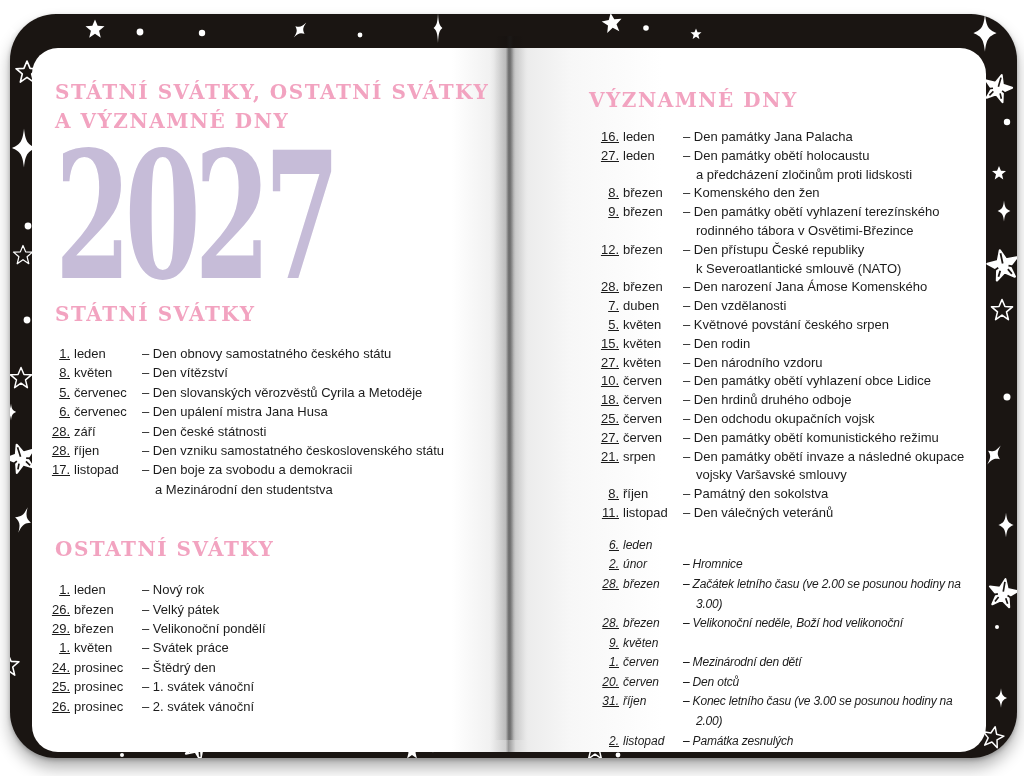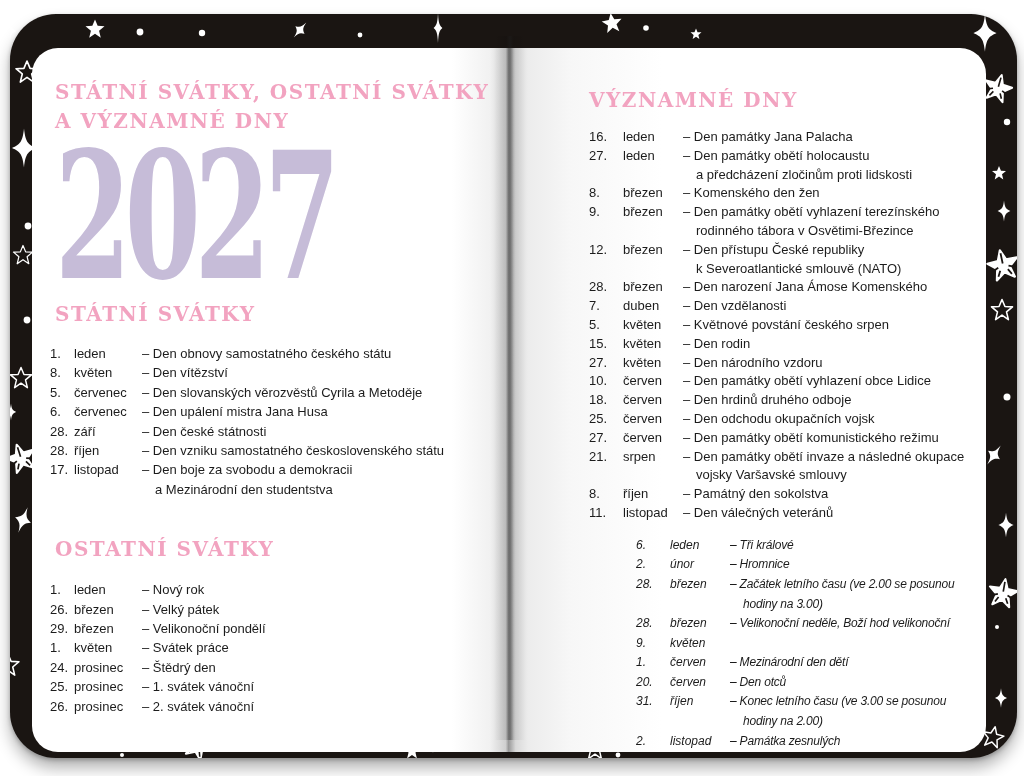--- a/index.html
+++ b/index.html
@@ -47,32 +47,32 @@
   .year{
     font-family:"DejaVu Serif",serif;font-weight:700;color:var(--lavender);
     font-size:176px;line-height:138px;letter-spacing:-10px;
     transform:scaleX(0.62);transform-origin:0 50%;
     margin-top:16px;margin-bottom:14px;white-space:nowrap;
   }
   
   .hlist{font-size:13px;line-height:19.4px;}
   .row{display:flex;align-items:flex-start;}
   .date{flex:0 0 92px;white-space:nowrap;}
-  .num{display:inline-block;width:20px;}
+  .num{display:inline-block;width:20px;text-align:right;text-decoration:underline;}
   .month{margin-left:4px;}
   .desc{flex:1;white-space:pre-line;padding-left:13px;text-indent:-13px;}
   .list-l{margin-left:-5px;margin-top:17px;}
   .list-l2{margin-left:-5px;margin-top:18px;}
   .gap-l{margin-top:36px;}
   
   .list-r{margin-top:15px;line-height:18.8px;font-size:13px;}
   .list-r .row{padding-left:80px;}
   .list-r .date{flex:0 0 94px;}
   .list-r .num{width:30px;}
-  .list-ri{margin-top:13px;line-height:19.6px;font-size:12px;font-style:italic;margin-left:47px;}
+  .list-ri{margin-top:13px;line-height:19.6px;font-size:12px;font-style:italic;}
   .list-ri .desc{letter-spacing:-0.2px;}
   .head-r{margin-left:80px;}
 </style>
 </head>
 <body>
 
 <div class="stage">
 
   <div class="cover">
     <svg width="1007" height="744" viewBox="0 0 1007 744">
@@ -322,21 +322,20 @@
           <div class="row">
             <span class="date"><span class="num">11.</span><span class="month">listopad</span></span>
             <span class="desc">– Den válečných veteránů</span>
           </div>
         </div>
 
       <div class="hlist list-r list-ri">
 
           <div class="row">
             <span class="date"><span class="num">6.</span><span class="month">leden</span></span>
-            <span class="desc">– Tři králové</span>
           </div>
 
           <div class="row">
             <span class="date"><span class="num">2.</span><span class="month">únor</span></span>
             <span class="desc">– Hromnice</span>
           </div>
 
           <div class="row">
             <span class="date"><span class="num">28.</span><span class="month">březen</span></span>
             <span class="desc">– Začátek letního času (ve 2.00 se posunou hodiny na 3.00)</span>

